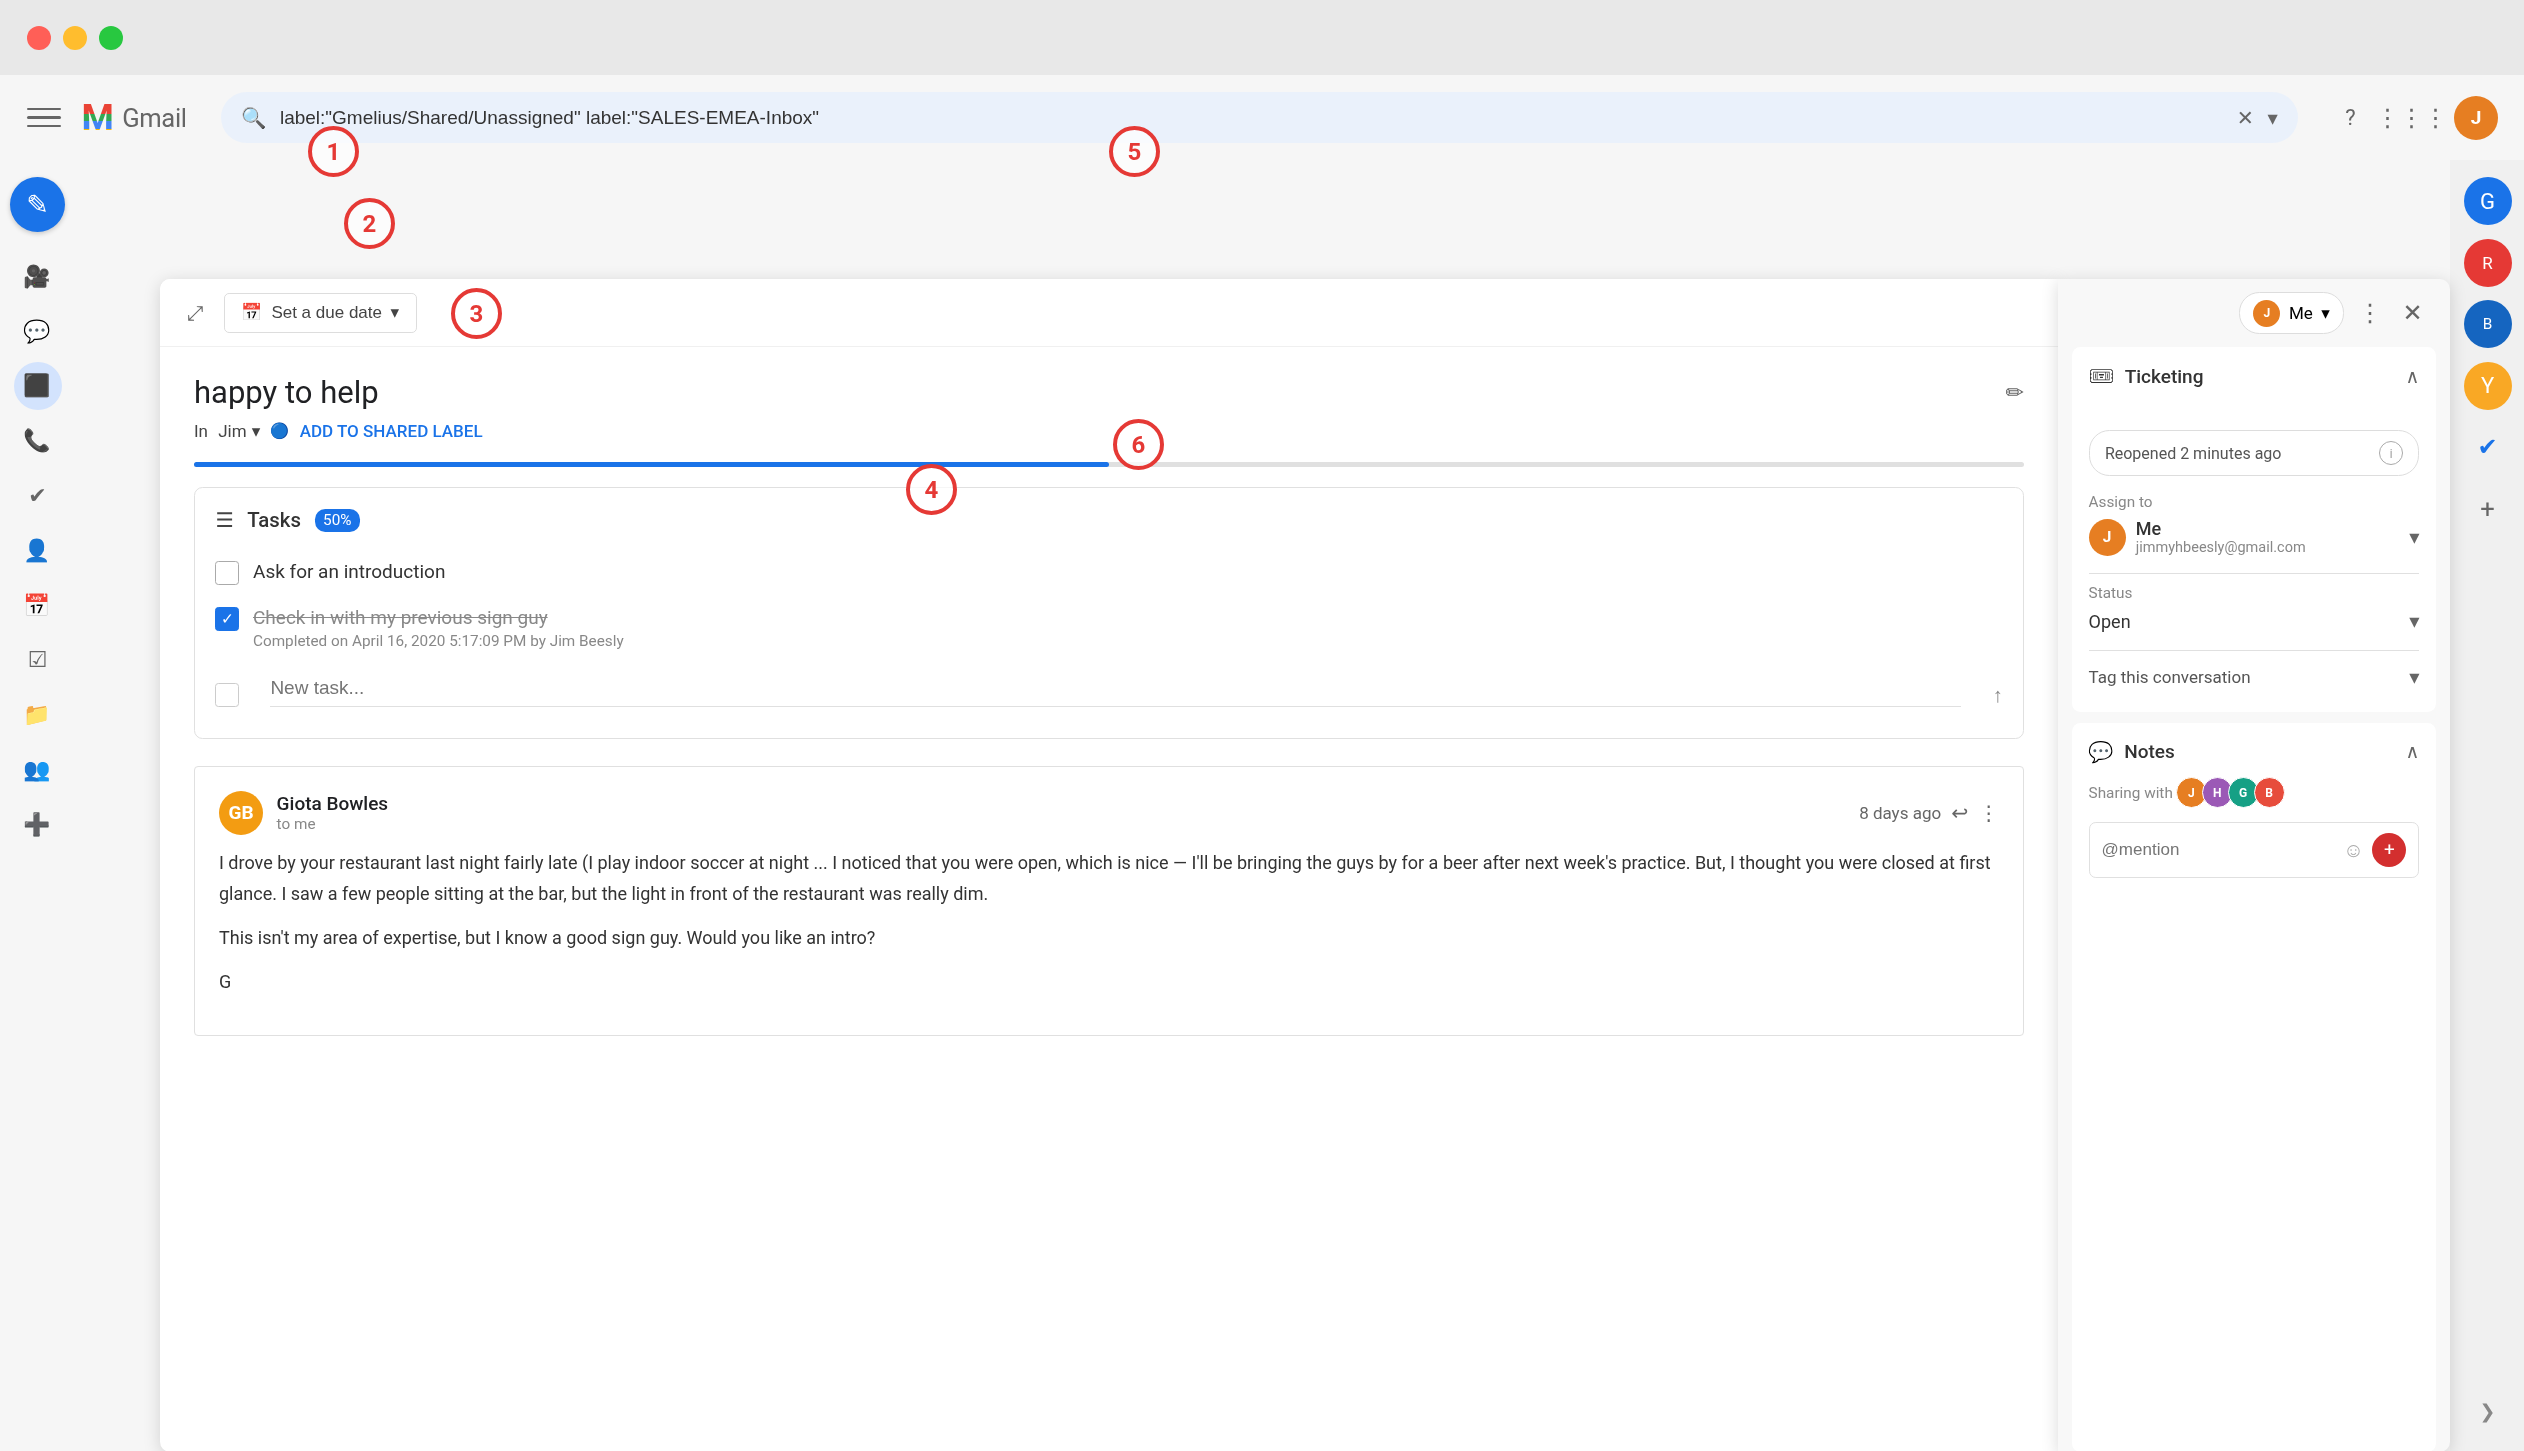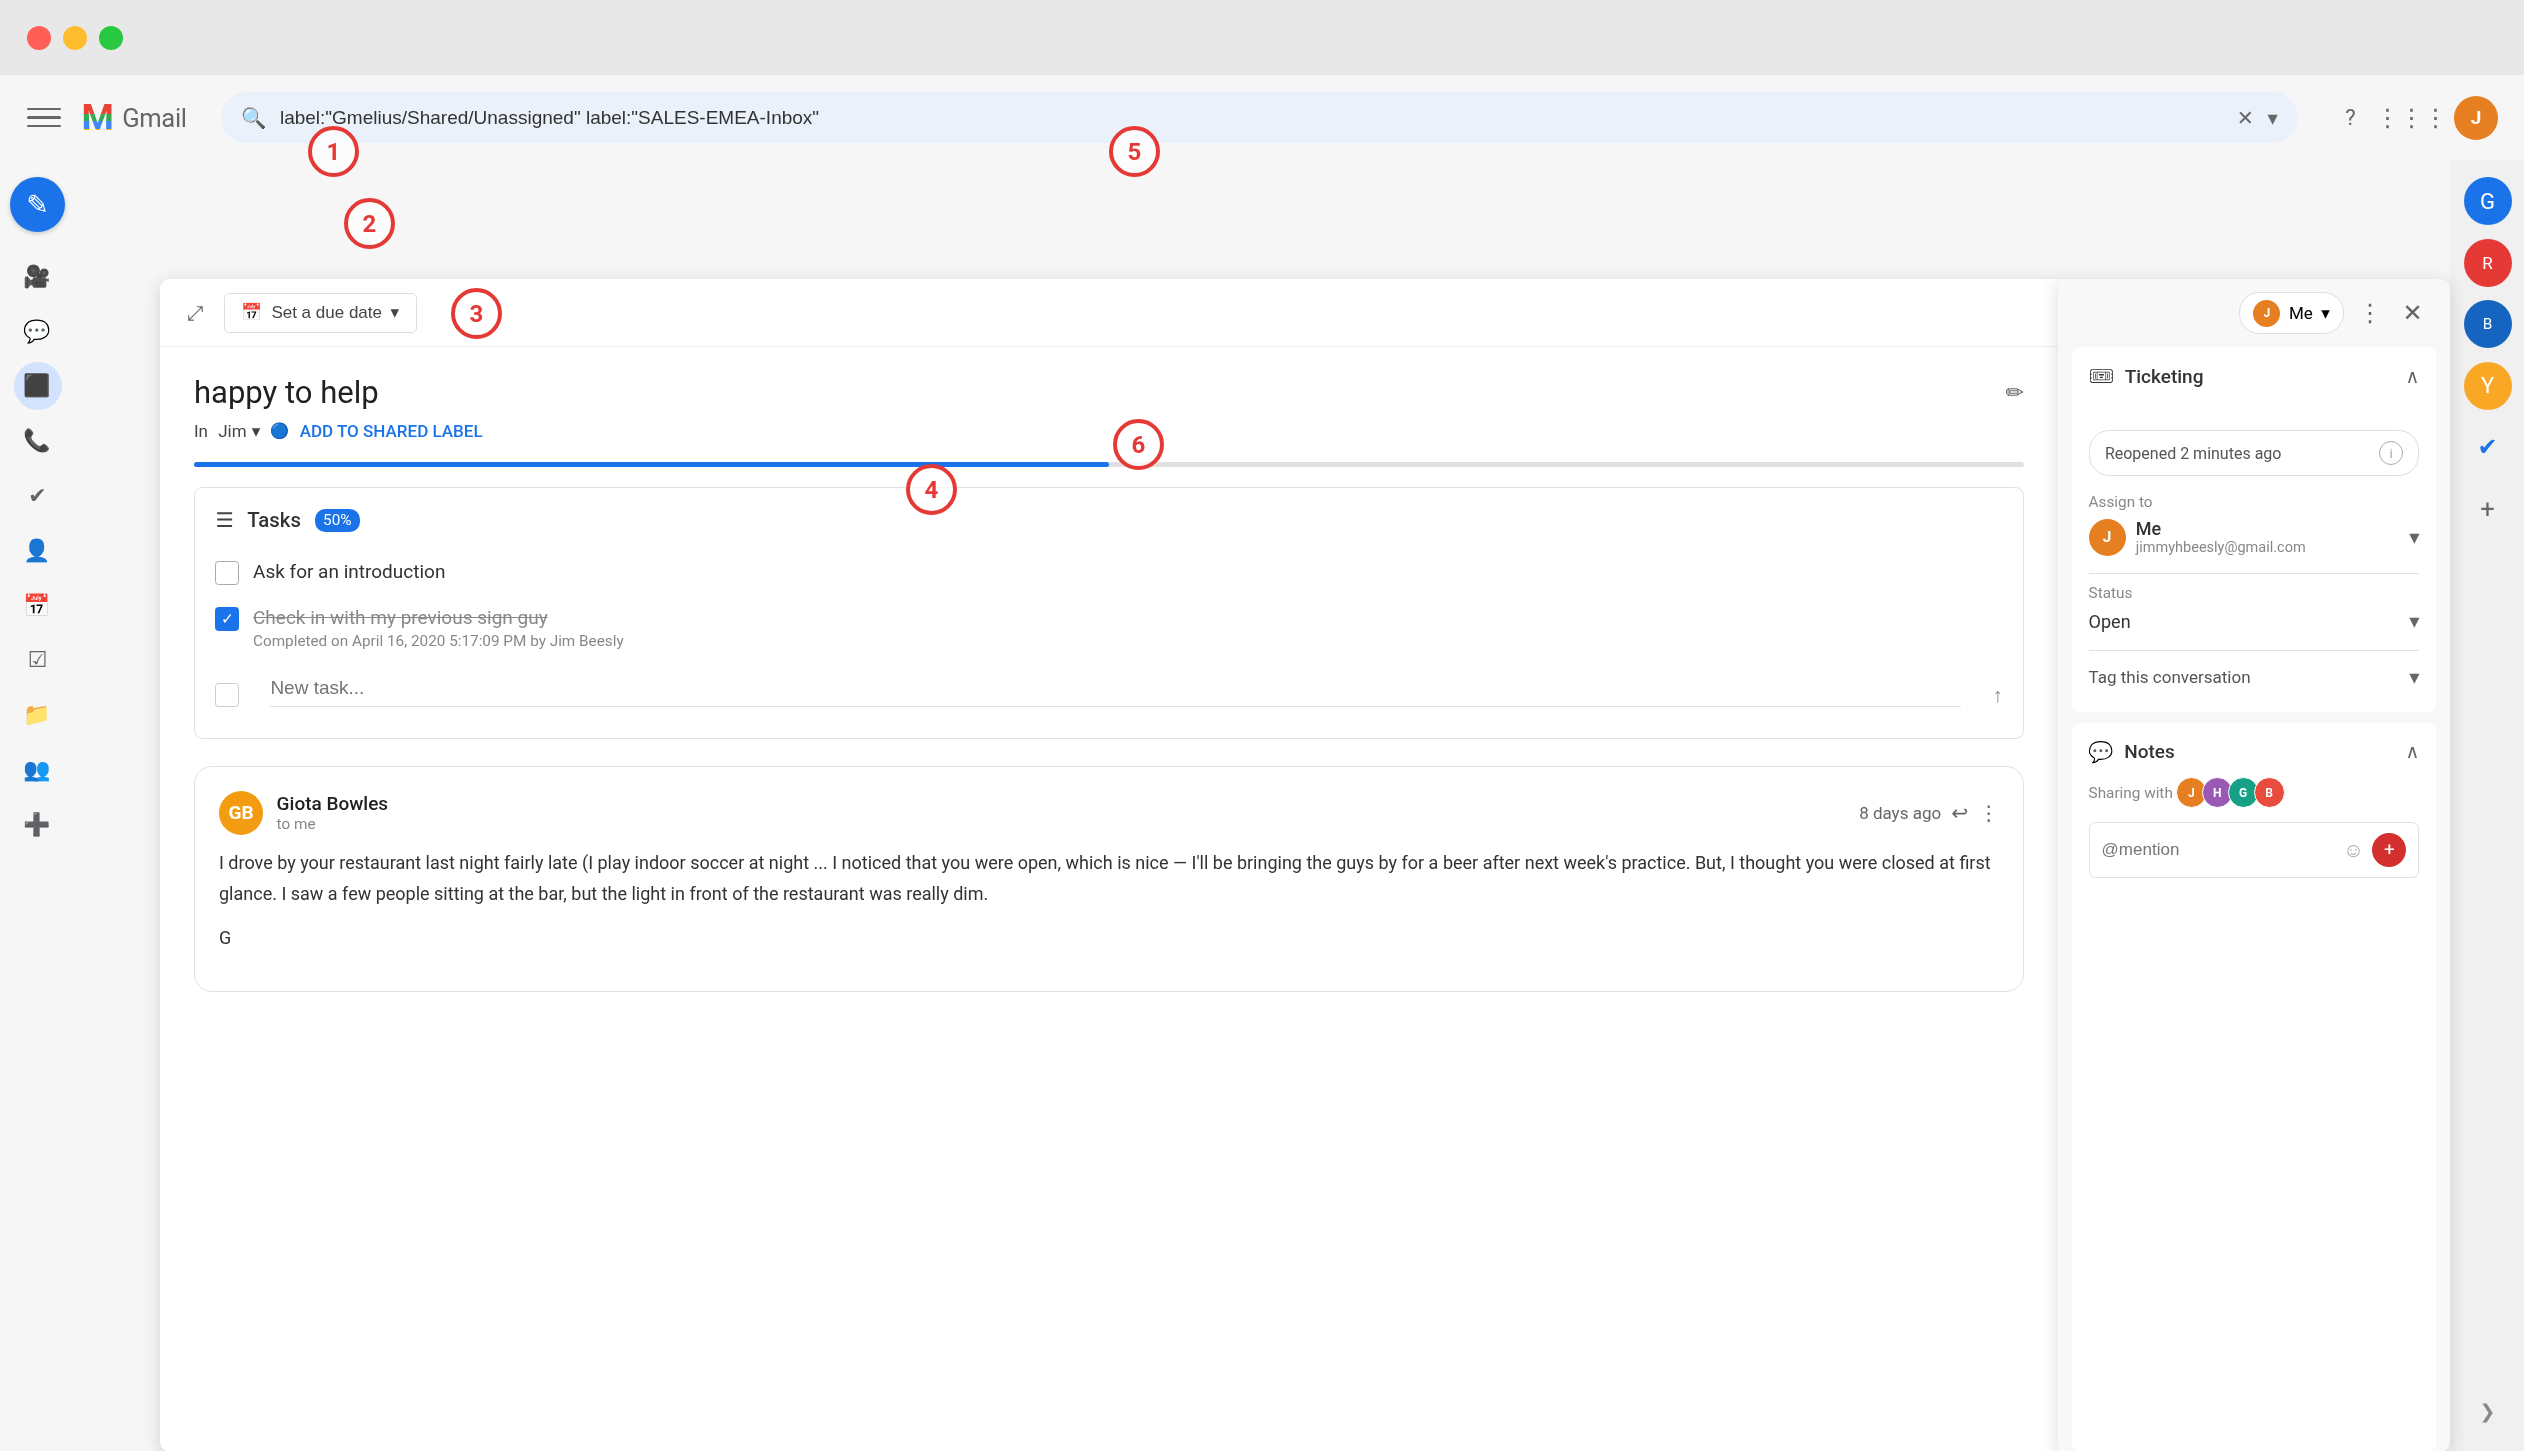--- a/index.html
+++ b/index.html
@@ -338,21 +338,21 @@
       padding: 6.8px 0;
       font-size: 19px;
       color: #aaa;
       outline: none;
     }
     .upload-icon { color: #888; font-size: 20.4px; cursor: pointer; }
 
     
     .email-message {
       border: 0.9px solid #e0e0e0;
-      border-radius: 18px;
+      border-radius: 4px;
       padding: 24px;
     }
     .email-from-row {
       display: flex;
       align-items: center;
       justify-content: space-between;
       margin-bottom: 13.6px;
     }
     .sender-info {
       display: flex;
@@ -721,20 +721,21 @@
                 </div>
                 <div class="email-actions">
                   <span class="email-date">8 days ago</span>
                   <span class="email-action-icon">↩</span>
                   <span class="email-action-icon">⋮</span>
                 </div>
               </div>
 
               <div class="email-body">
                 <p>I drove by your restaurant last night fairly late (I play indoor soccer at night ... I noticed that you were open, which is nice — I'll be bringing the guys by for a beer after next week's practice. But, I thought you were closed at first glance. I saw a few people sitting at the bar, but the light in front of the restaurant was really dim.</p>
+                <p>This isn't my area of expertise, but I know a good sign guy. Would you like an intro?</p>
                 <p>G</p>
               </div>
             </div>
 
           </div>
         </div>
 
         <div class="right-panel">
 
           <div class="right-panel-header">

